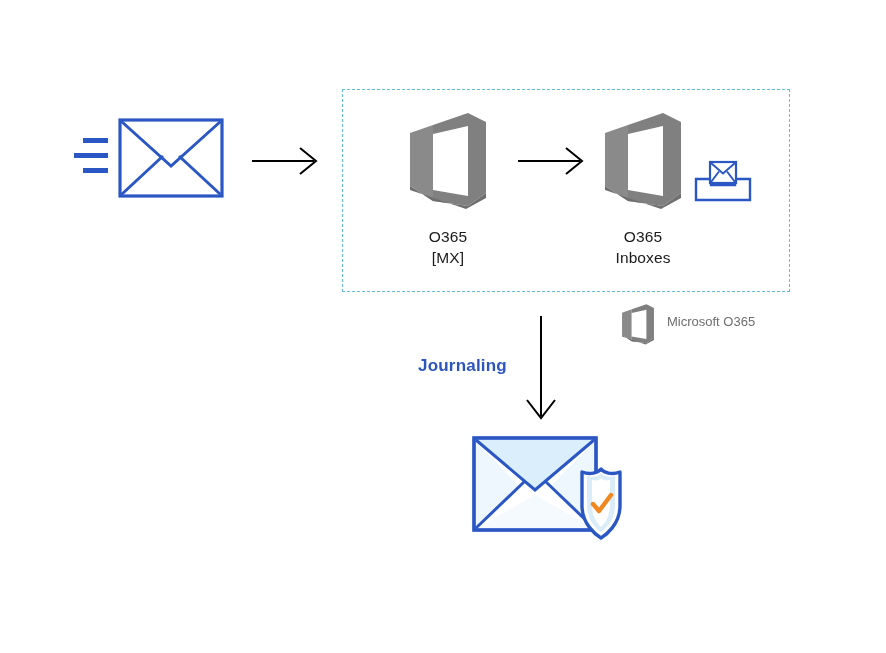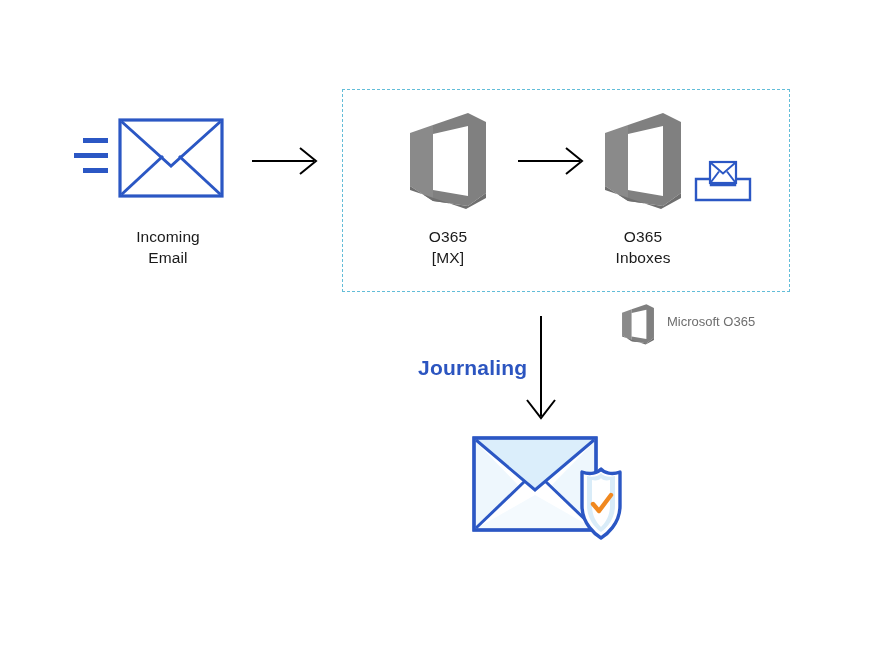--- a/index.html
+++ b/index.html
@@ -31,21 +31,21 @@
   .legend-label {
     position: absolute;
     color: #6e6e6e;
     font-size: 13px;
     font-family: "Liberation Sans", sans-serif;
     white-space: nowrap;
   }
   .journal-label {
     position: absolute;
     color: #2c55c0;
-    font-size: 21px;
+    font-size: 17px;
     font-weight: bold;
     font-family: "Liberation Sans", sans-serif;
     white-space: nowrap;
     letter-spacing: 0.2px;
   }
   .dashed-zone {
     position: absolute;
     box-sizing: border-box;
     border: 1.6px dashed #63bdd8;
     background: transparent;
@@ -69,22 +69,20 @@
     </g>
 
     <g>
       <rect x="46" y="2" width="102" height="76" fill="#ffffff" stroke="#2b57c4" stroke-width="3.2"></rect>
       <path d="M47.5 3.5 L97 48 L146.5 3.5" fill="none" stroke="#2b57c4" stroke-width="3"></path>
       <path d="M47.5 76.5 L89 38" fill="none" stroke="#2b57c4" stroke-width="3"></path>
       <path d="M146.5 76.5 L105 38" fill="none" stroke="#2b57c4" stroke-width="3"></path>
     </g>
   </svg>
 
-  <div class="node-label" style="left:98px; top:226px; width:140px;">Incoming
-Email</div>
 
   <svg class="svg-abs" style="left:252px; top:146px;" width="70" height="30" viewBox="0 0 70 30">
     <line x1="0" y1="15" x2="62" y2="15" stroke="#000000" stroke-width="2"></line>
     <polyline points="48,2 64,15 48,28" fill="none" stroke="#000000" stroke-width="2"></polyline>
   </svg>
 
   <div class="dashed-zone" style="left:342px; top:89px; width:448px; height:203px;"></div>
 
   <svg class="svg-abs" style="left:406px; top:110px;" width="84" height="100" viewBox="0 0 84 100">
 

